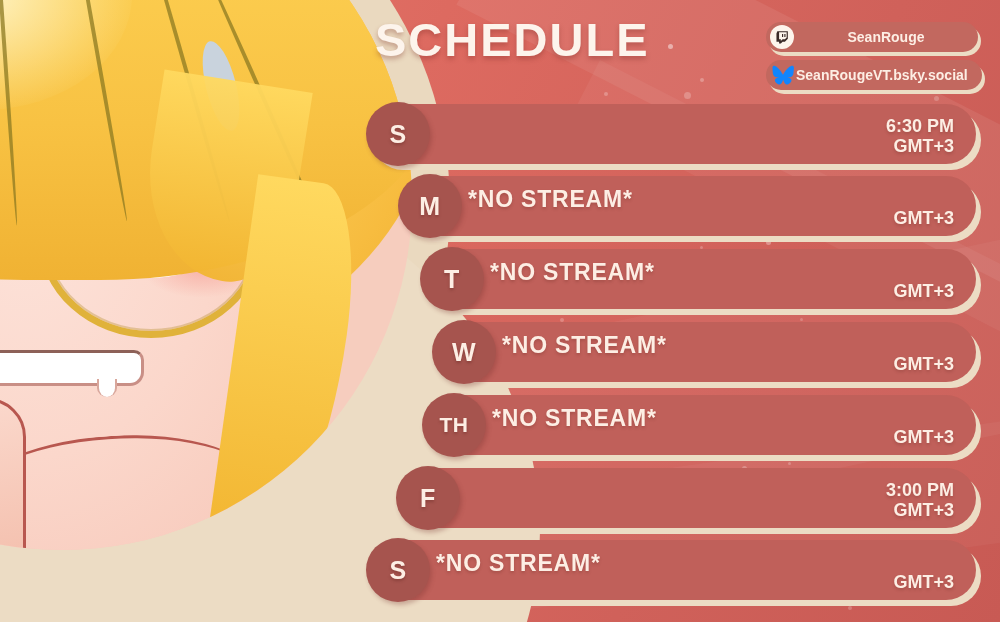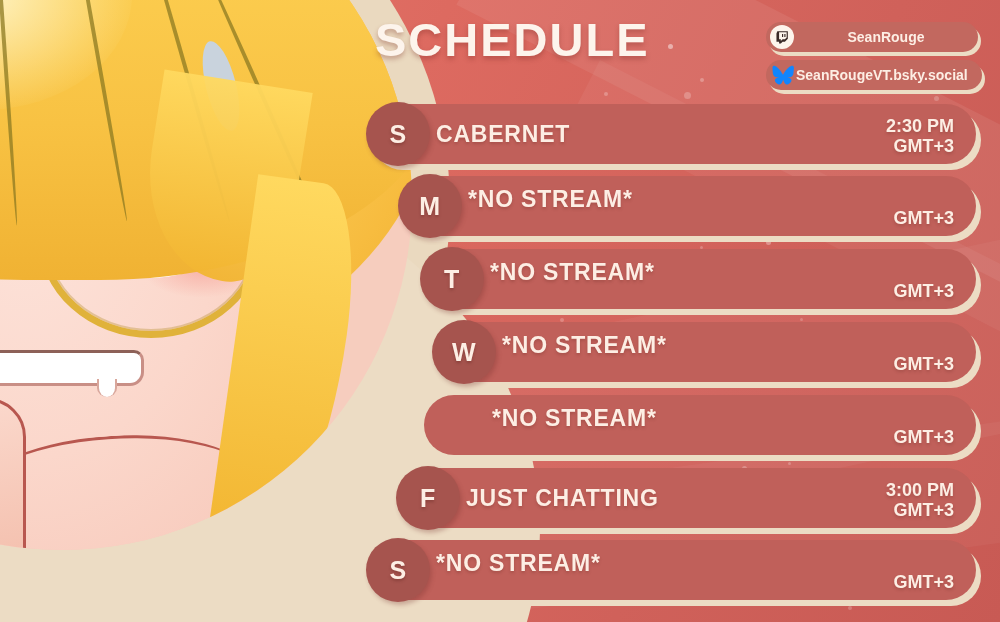--- a/index.html
+++ b/index.html
@@ -196,23 +196,22 @@
         <path fill="#1185fe" d="M5.2 2.1C8 4.2 10.9 8.4 12 10.7c1.1-2.3 4-6.5 6.8-8.6 2-1.5 5.2-2.6 5.2 1.1 0 .7-.4 6-.7 6.9-.9 3-3.9 3.8-6.6 3.3 4.7.8 5.9 3.5 3.3 6.1-4.9 5-7.1-1.2-7.6-2.8-.1-.3-.2-.5-.2-.3 0-.2-.1 0-.2.3-.5 1.6-2.7 7.8-7.6 2.8-2.6-2.6-1.4-5.3 3.3-6.1-2.7.5-5.7-.3-6.6-3.3C.8 9.2.4 3.9.4 3.2c0-3.7 3.2-2.6 4.8-1.1Z"></path>
       </svg>
     </div>
     <div class="lbl" style="flex:1;text-align:left;padding-right:12px;">SeanRougeVT.bsky.social</div>
   </div>
 
   <div class="row" style="left:368px;top:104px;width:608px;">
     <div class="day">
         <span>S</span>
       </div>
-    <div class="ev" style="left:68px;">CABERNET</div>
     <div class="tm" style="top:12px;">
-      <div>2:30 PM</div>
+      <div>6:30 PM</div>
       <div>GMT+3</div>
     </div>
   </div>
 
   <div class="row" style="left:400px;top:176px;width:576px;">
     <div class="day">
         <span>M</span>
       </div>
     <div class="ev" style="left:68px;top:10px;">*NO STREAM*</div>
     <div class="tm" style="bottom:8px;">
@@ -234,31 +233,33 @@
     <div class="day">
         <span>W</span>
       </div>
     <div class="ev" style="left:68px;top:10px;">*NO STREAM*</div>
     <div class="tm" style="bottom:8px;">
       <div>GMT+3</div>
     </div>
   </div>
 
   <div class="row" style="left:424px;top:395px;width:552px;">
+    <div class="day">
+        <span style="font-size:21px;">TH</span>
+      </div>
     <div class="ev" style="left:68px;top:10px;">*NO STREAM*</div>
     <div class="tm" style="bottom:8px;">
       <div>GMT+3</div>
     </div>
   </div>
 
   <div class="row" style="left:398px;top:468px;width:578px;">
     <div class="day">
         <span>F</span>
       </div>
-    <div class="ev" style="left:68px;">JUST CHATTING</div>
     <div class="tm" style="top:12px;">
       <div>3:00 PM</div>
       <div>GMT+3</div>
     </div>
   </div>
 
   <div class="row" style="left:368px;top:540px;width:608px;">
     <div class="day">
         <span>S</span>
       </div>

